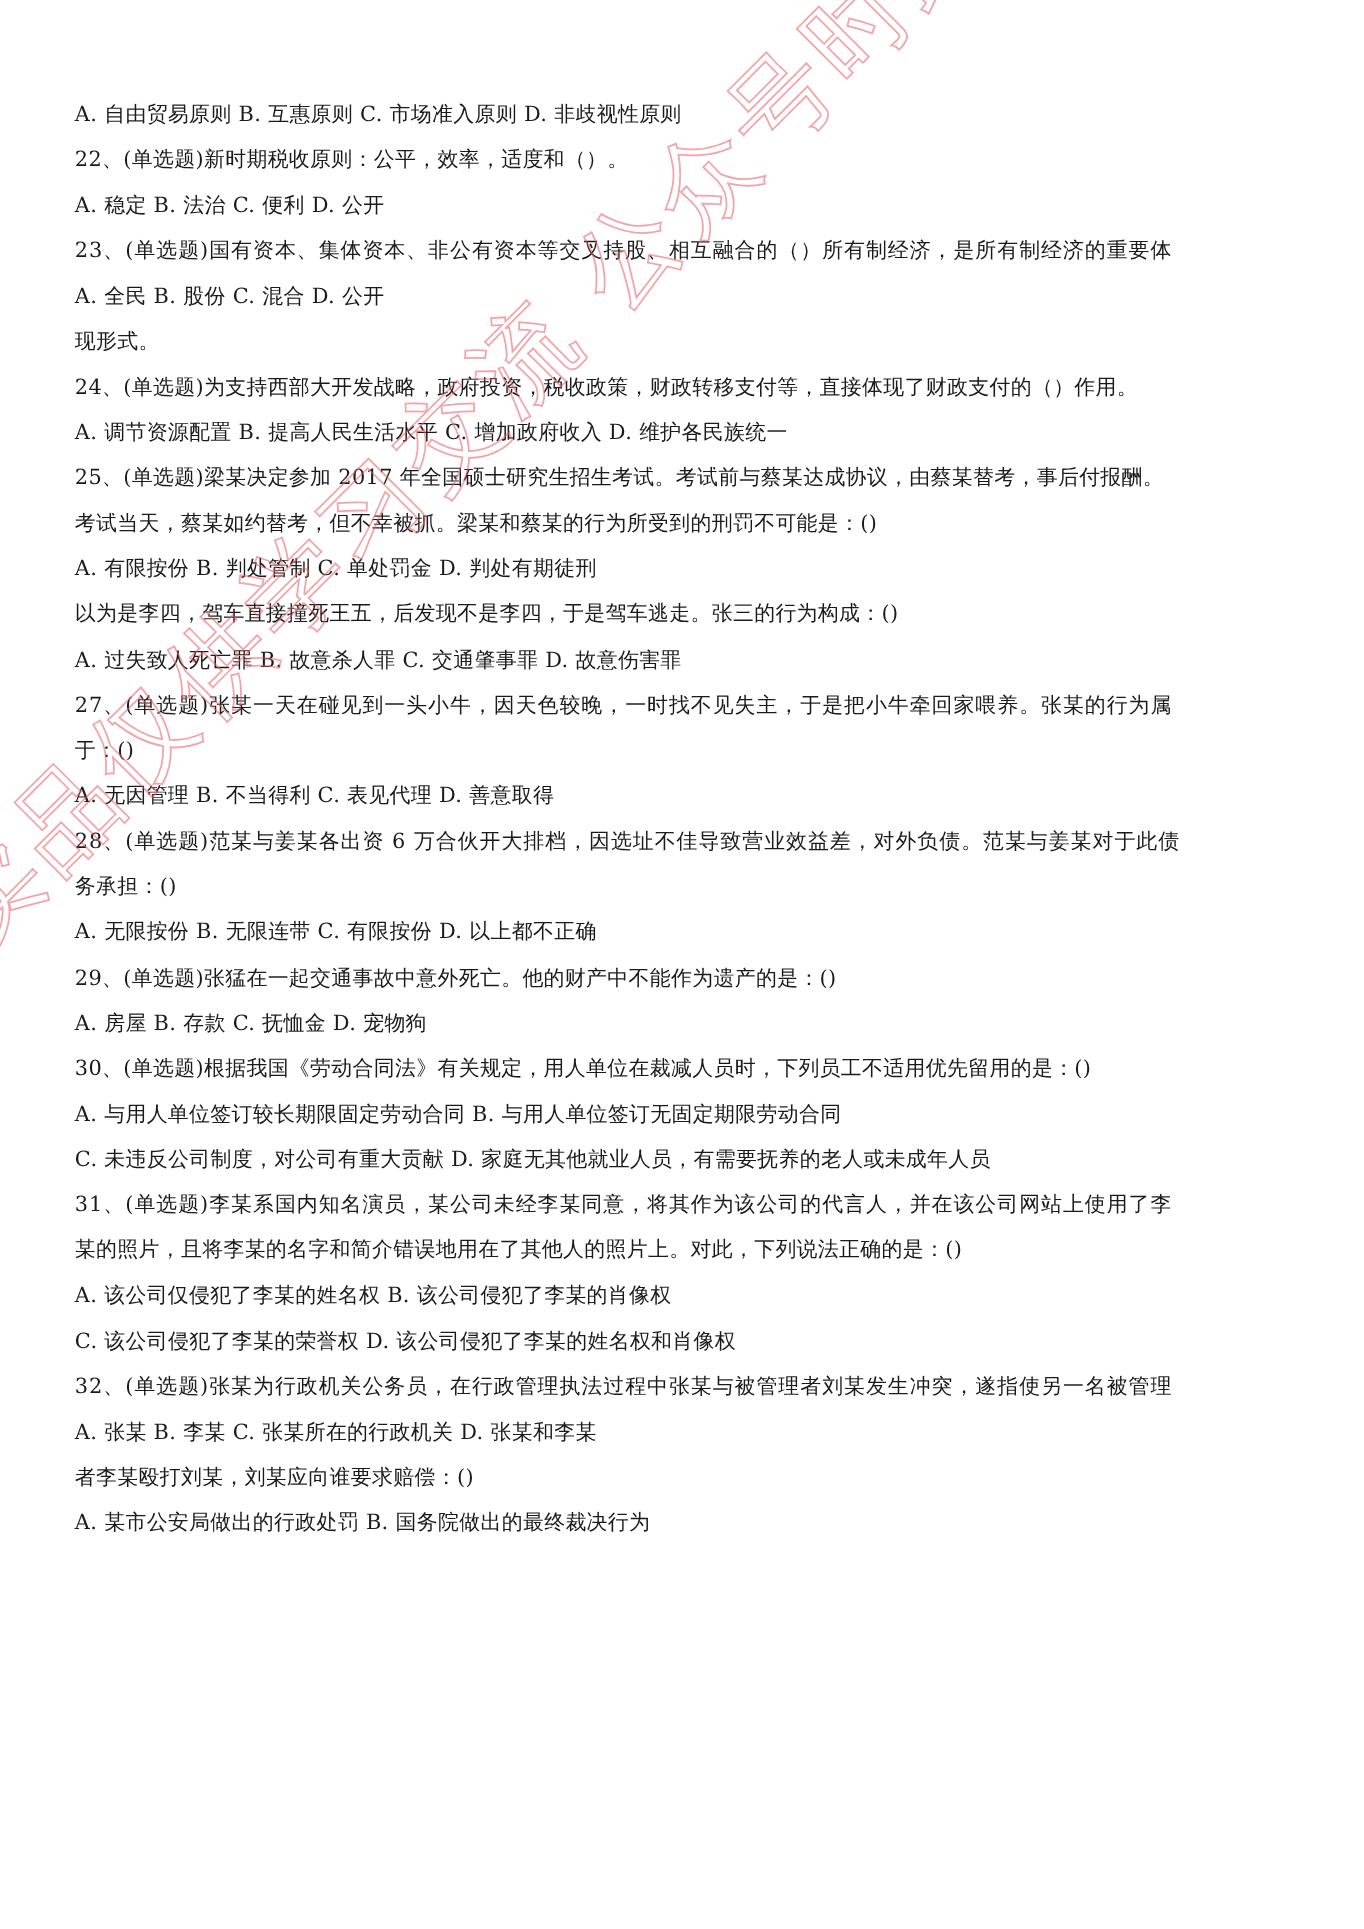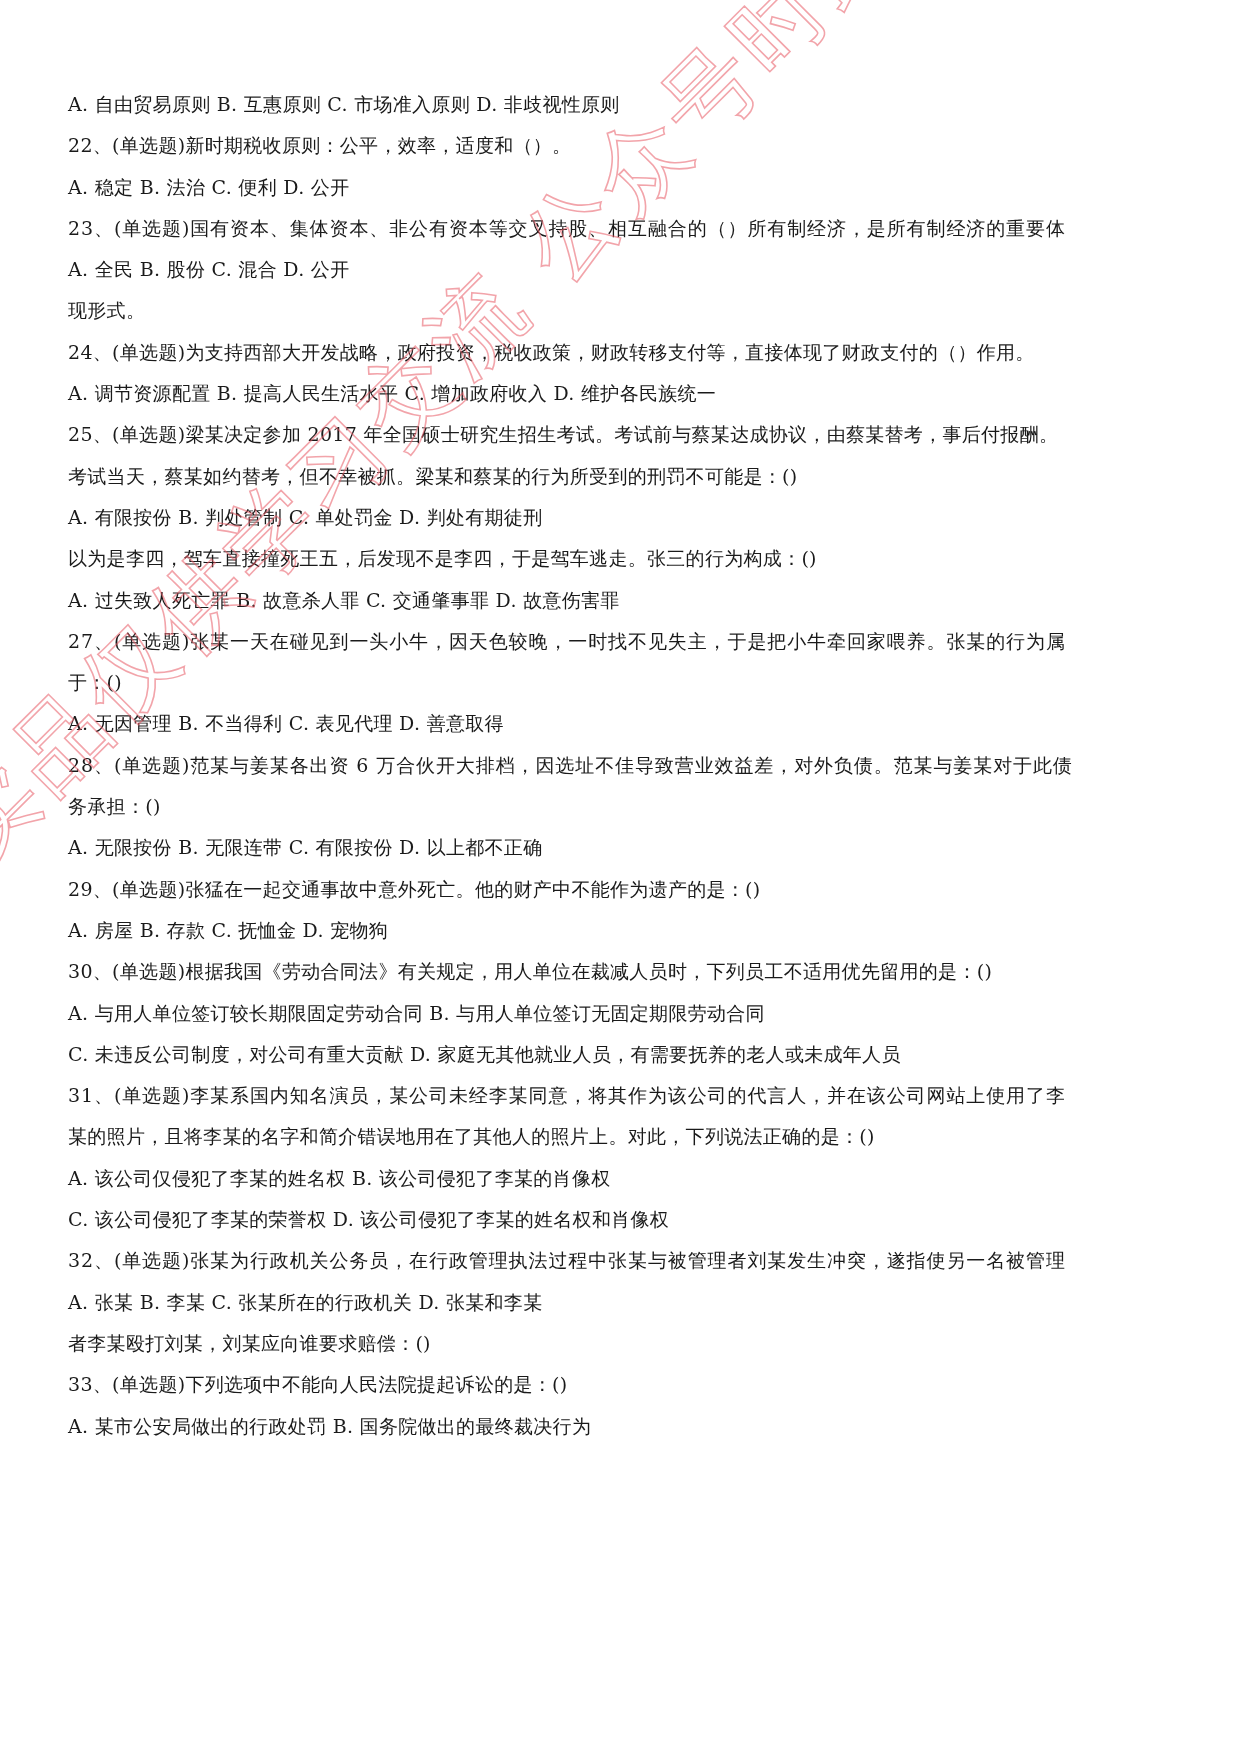--- a/index.html
+++ b/index.html
@@ -76,17 +76,16 @@
   <div class="line">30、(单选题)根据我国《劳动合同法》有关规定，用人单位在裁减人员时，下列员工不适用优先留用的是：()</div>
   <div class="line">A. 与用人单位签订较长期限固定劳动合同 B. 与用人单位签订无固定期限劳动合同</div>
   <div class="line">C. 未违反公司制度，对公司有重大贡献 D. 家庭无其他就业人员，有需要抚养的老人或未成年人员</div>
   <div class="line wrap-first">31、(单选题)李某系国内知名演员，某公司未经李某同意，将其作为该公司的代言人，并在该公司网站上使用了李</div>
   <div class="line">某的照片，且将李某的名字和简介错误地用在了其他人的照片上。对此，下列说法正确的是：()</div>
   <div class="line">A. 该公司仅侵犯了李某的姓名权 B. 该公司侵犯了李某的肖像权</div>
   <div class="line">C. 该公司侵犯了李某的荣誉权 D. 该公司侵犯了李某的姓名权和肖像权</div>
   <div class="line wrap-first">32、(单选题)张某为行政机关公务员，在行政管理执法过程中张某与被管理者刘某发生冲突，遂指使另一名被管理</div>
   <div class="line">A. 张某 B. 李某 C. 张某所在的行政机关 D. 张某和李某</div>
   <div class="line">者李某殴打刘某，刘某应向谁要求赔偿：()</div>
-  <div class="line">33、(单选题)下列选项中不能向人民法院提起诉讼的是：()</div>
   <div class="line">A. 某市公安局做出的行政处罚 B. 国务院做出的最终裁决行为</div>
 </div>
 
 <div class="watermark">非卖品仅供学习交流 公众号时政速看 搜集于网络</div>
 
 </body></html>

